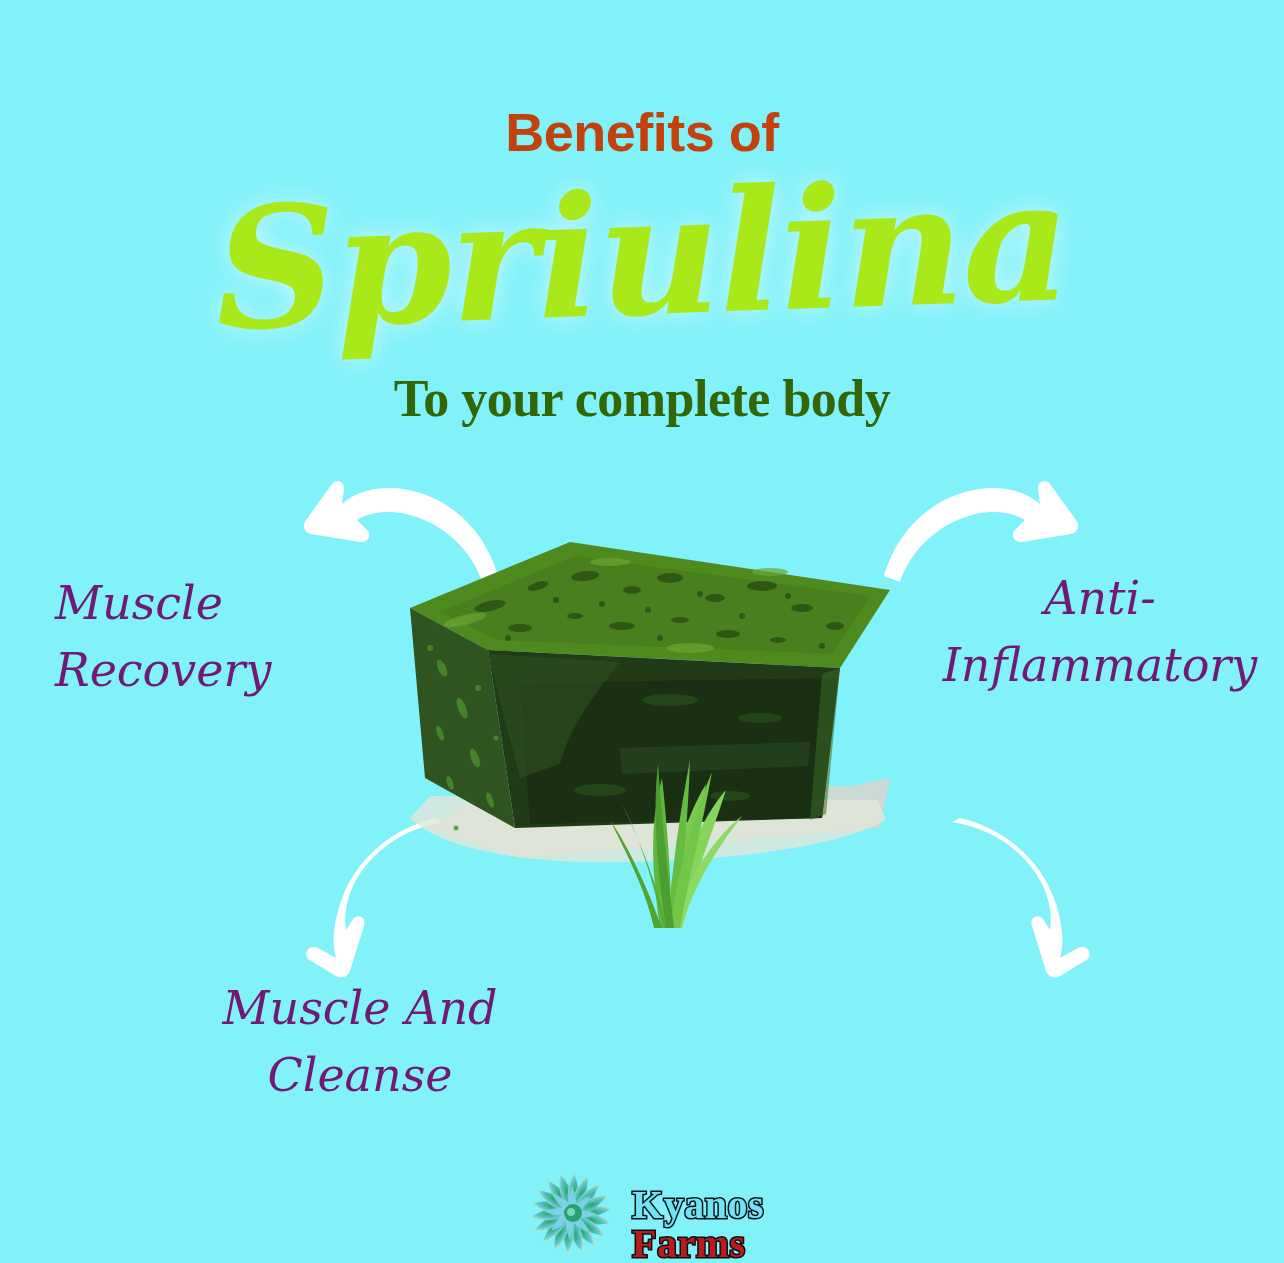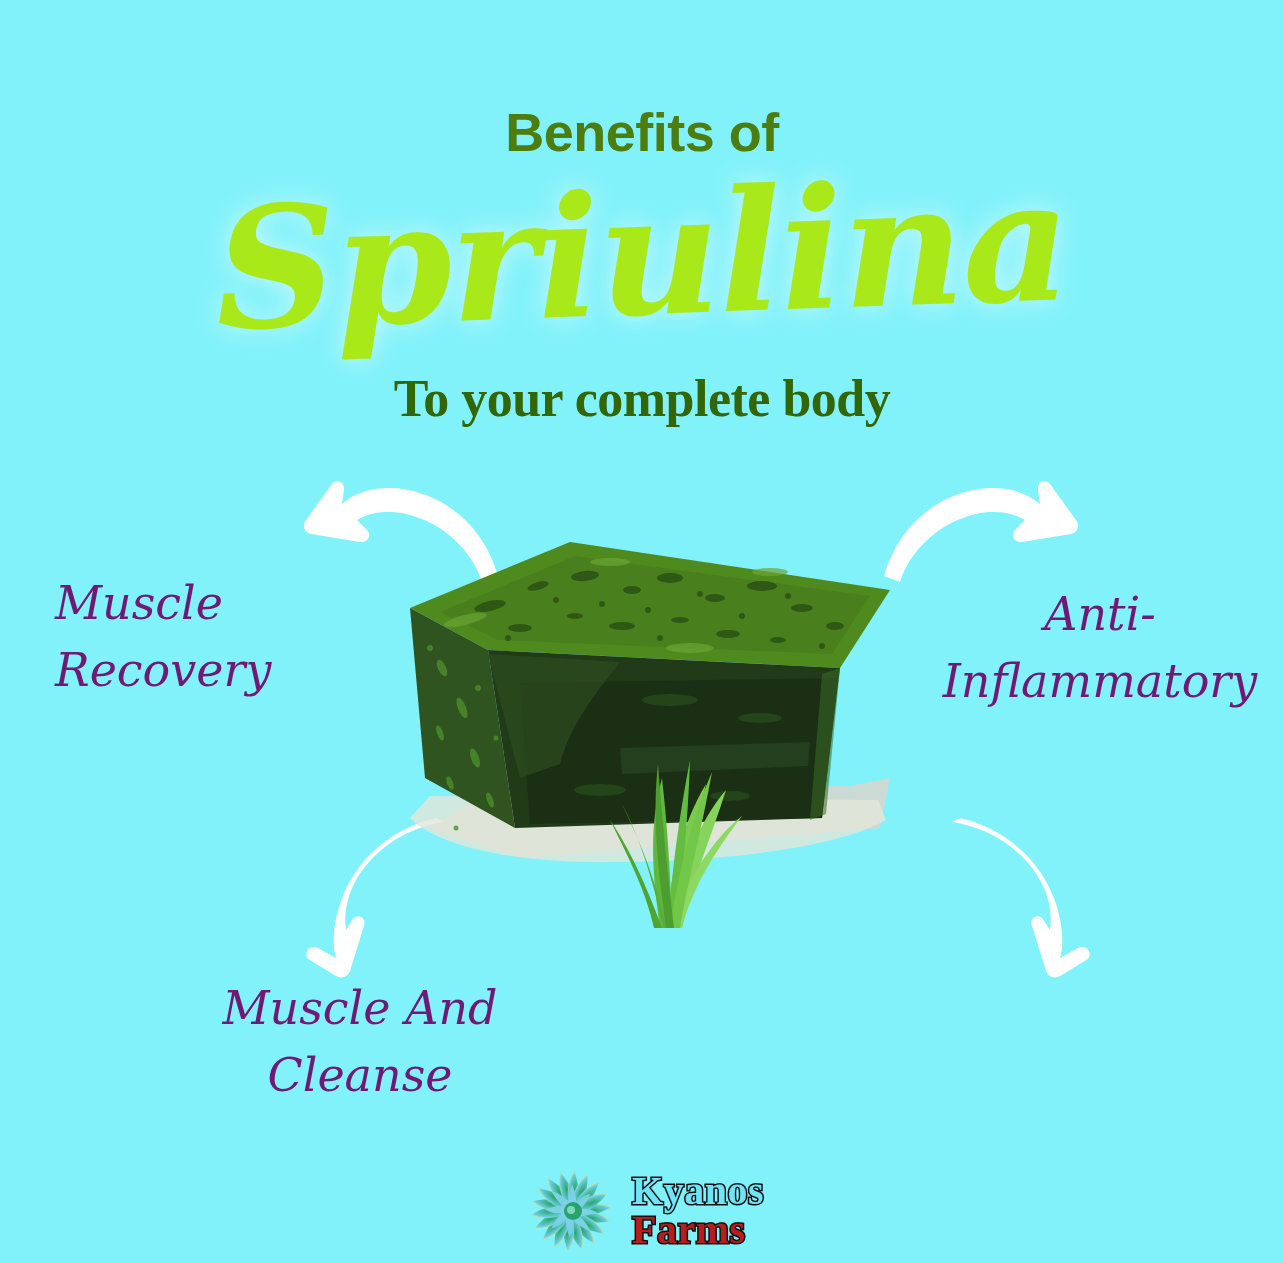--- a/index.html
+++ b/index.html
@@ -24,21 +24,21 @@
   .heading-top {
     position: absolute;
     top: 105px;
     left: 0;
     width: 1284px;
     text-align: center;
     font-family: "Liberation Sans", sans-serif;
     font-weight: bold;
     font-size: 54px;
     letter-spacing: -0.5px;
-    color: #4d7c0f;
+    color: #c2410c;
     line-height: 1;
   }
   .heading-script {
     position: absolute;
     top: 150px;
     left: 0;
     width: 1284px;
     text-align: center;
     font-family: "DejaVu Serif", serif;
     font-style: italic;
@@ -68,21 +68,21 @@
   .benefit-label {
     position: absolute;
     font-family: "DejaVu Serif", serif;
     font-style: italic;
     font-size: 46px;
     color: #701a75;
     line-height: 1.45;
     white-space: pre-line;
   }
   .bl-muscle   { left: 55px;  top: 570px; width: 360px; text-align: left; }
-  .bl-anti     { left: 940px; top: 565px; width: 320px; text-align: center; margin-top: 16px; }
+  .bl-anti     { left: 940px; top: 565px; width: 320px; text-align: center; }
   .bl-detox    { left: 150px; top: 975px; width: 420px; text-align: center; }
   .bl-energy   { left: 935px; top: 965px; width: 290px; text-align: center; }
 
   
   .arrow { position: absolute; }
   .arrow-tl { left: 300px; top: 472px;  width: 200px; height: 112px; }
   .arrow-tr { left: 882px; top: 472px;  width: 200px; height: 112px; }
   .arrow-bl { left: 288px; top: 812px;  width: 190px; height: 170px; }
   .arrow-br { left: 918px; top: 812px;  width: 190px; height: 170px; }
 
@@ -96,21 +96,21 @@
   }
 
   
   .logo-wrap {
     position: absolute;
     left: 0;
     top: 1158px;
     width: 1284px;
     height: 105px;
     display: flex;
-    align-items: center;
+    align-items: flex-end;
     justify-content: center;
     gap: 10px;
   }
   .logo-mark { width: 102px; height: 100px; flex: 0 0 auto; }
   .logo-text {
     display: flex;
     flex-direction: column;
     align-items: flex-start;
     line-height: 0.96;
   }

